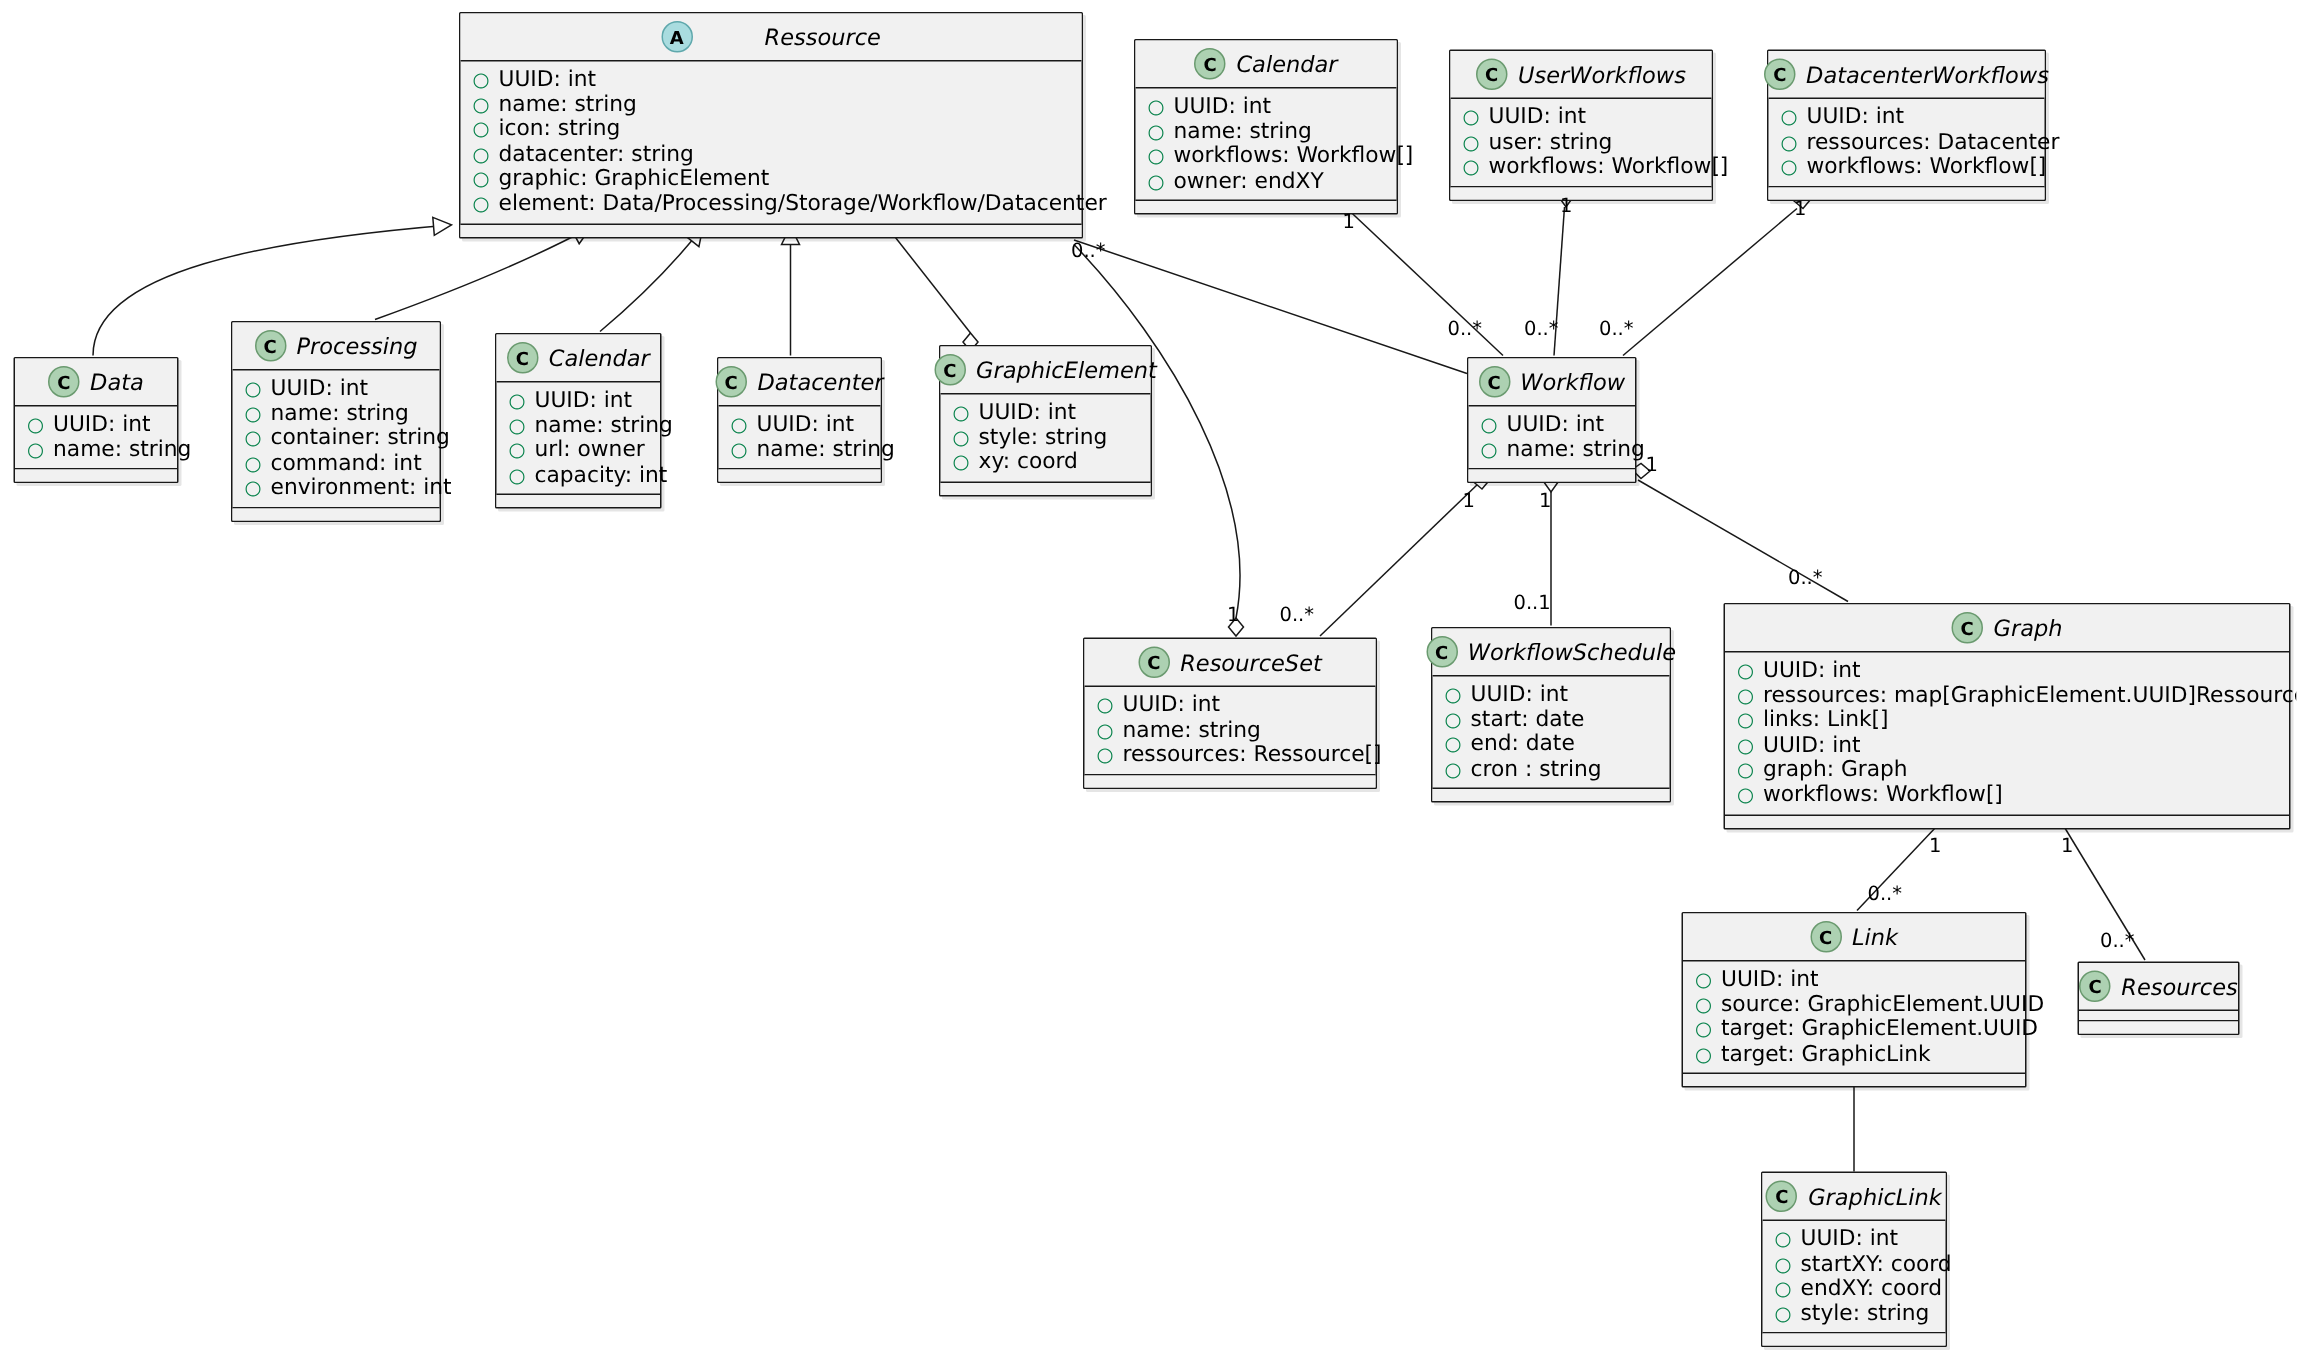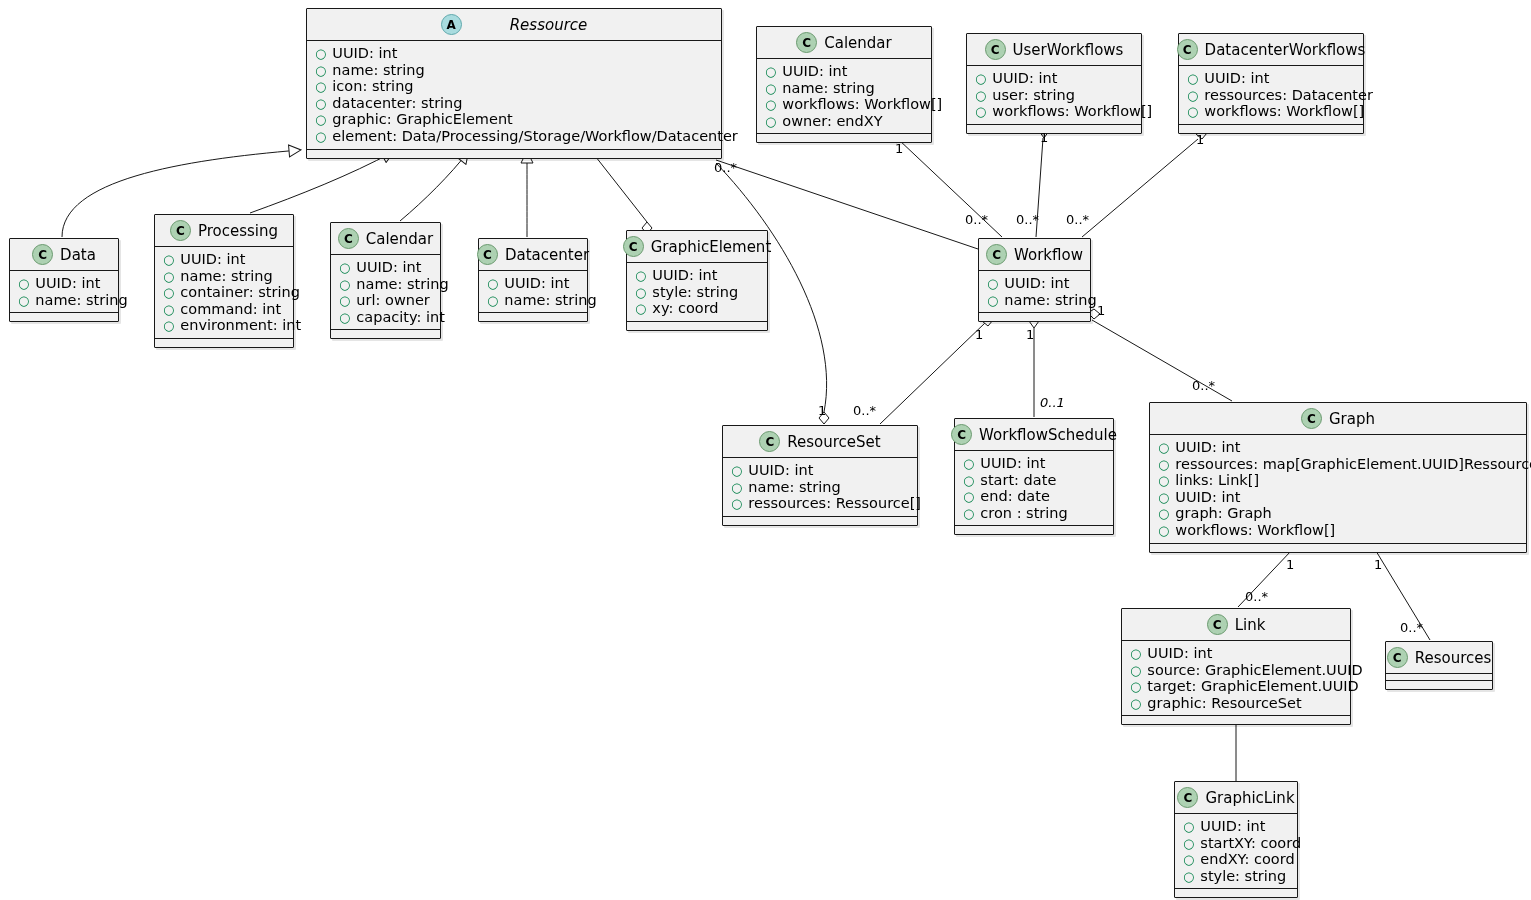--- a/index.html
+++ b/index.html
@@ -38,20 +38,21 @@
     justify-content: center;
     gap: 7px;
     padding: 5px 9px 5px 9px;
     border-bottom: 1px solid #181818;
     background: #F1F1F1;
     white-space: nowrap;
   }
   .cls-title {
     font-size: 15px;
     color: #000000;
+    font-style: italic;
   }
   .cls-title.abstract {
     font-style: italic;
     margin-left: 41px;
   }
   .stereo {
     width: 19px;
     height: 19px;
     border-radius: 50%;
     display: inline-flex;
@@ -482,21 +483,21 @@
           <div class="attr">
             <span class="vis">○</span>
             <span>source: GraphicElement.UUID</span>
           </div>
           <div class="attr">
             <span class="vis">○</span>
             <span>target: GraphicElement.UUID</span>
           </div>
           <div class="attr">
             <span class="vis">○</span>
-            <span>graphic: ResourceSet</span>
+            <span>target: GraphicLink</span>
           </div>
         </div>
         <div class="cls-footer"></div>
       </div>
       <div class="umlclass" style="left: 1385px; top: 641px; width: 108px;">
         <div class="cls-header">
           <span class="stereo c">C</span>
           <span class="cls-title">Resources</span>
         </div>
         <div class="cls-body empty"></div>
@@ -532,21 +533,21 @@
       <div class="mult" style="left: 714px; top: 160px;">0..*</div>
       <div class="mult" style="left: 895px; top: 141px;">1</div>
       <div class="mult" style="left: 1040px; top: 130px;">1</div>
       <div class="mult" style="left: 1196px; top: 132px;">1</div>
       <div class="mult" style="left: 965px; top: 212px;">0..*</div>
       <div class="mult" style="left: 1016px; top: 212px;">0..*</div>
       <div class="mult" style="left: 1066px; top: 212px;">0..*</div>
       <div class="mult" style="left: 975px; top: 327px;">1</div>
       <div class="mult" style="left: 1026px; top: 327px;">1</div>
       <div class="mult" style="left: 1097px; top: 303px;">1</div>
-      <div class="mult" style="left: 1040px; top: 395px; font-style: italic;">0..1</div>
+      <div class="mult" style="left: 1009px; top: 395px;">0..1</div>
       <div class="mult" style="left: 1192px; top: 378px;">0..*</div>
       <div class="mult" style="left: 818px; top: 403px;">1</div>
       <div class="mult" style="left: 853px; top: 403px;">0..*</div>
       <div class="mult" style="left: 1286px; top: 557px;">1</div>
       <div class="mult" style="left: 1245px; top: 589px;">0..*</div>
       <div class="mult" style="left: 1374px; top: 557px;">1</div>
       <div class="mult" style="left: 1400px; top: 620px;">0..*</div>
     </div>
 
 </div>

